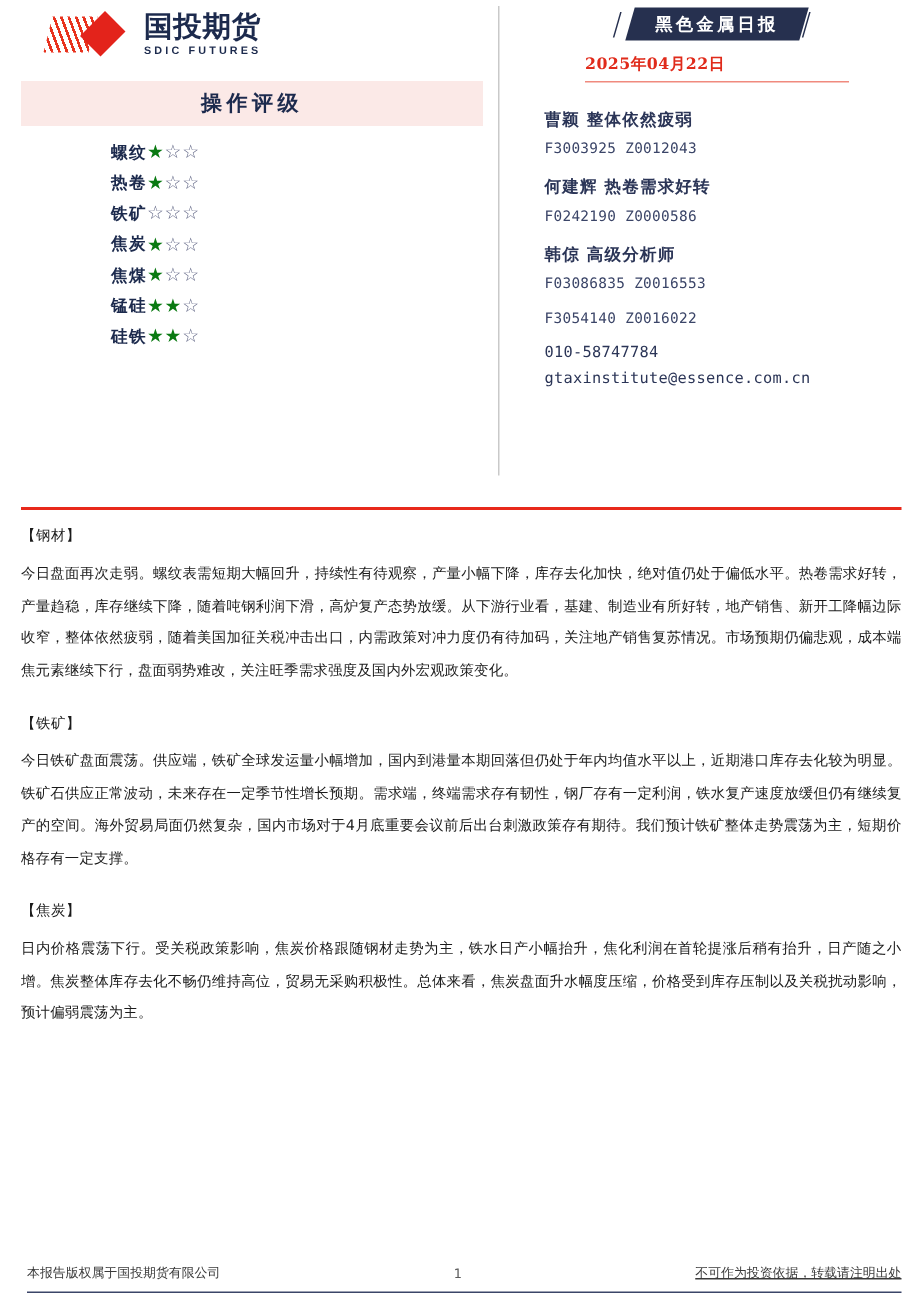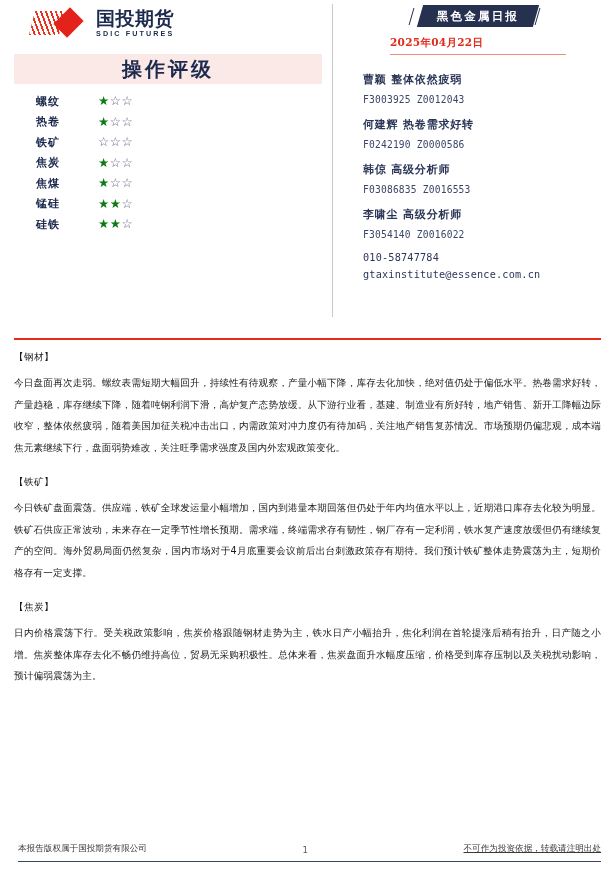--- a/index.html
+++ b/index.html
@@ -101,28 +101,29 @@
   }
 
   
   .rating-title {
     margin-top: 14px;
     background: #fbe9e7;
     height: 30px;
     line-height: 30px;
     text-align: center;
     font-family: "DejaVu Serif", serif;
-    font-size: 20px;
+    font-size: 14px;
     font-weight: bold;
     color: #1c2a4d;
     letter-spacing: 3px;
   }
   .rating-list {
     margin-top: 7px;
     padding-left: 22px;
+    text-align: right;
   }
   .rating-row {
     display: flex;
     align-items: center;
     height: 20.5px;
   }
   .rating-name {
     width: 62px;
     font-family: "DejaVu Serif", serif;
     font-size: 11px;
@@ -338,21 +339,20 @@
 
       <div class="report-date">2025年04月22日</div>
 
       <div class="analysts">
           <div class="analyst-name">曹颖  整体依然疲弱</div>
           <div class="analyst-code">F3003925  Z0012043</div>
           <div class="analyst-name">何建辉  热卷需求好转</div>
           <div class="analyst-code">F0242190  Z0000586</div>
           <div class="analyst-name">韩倞  高级分析师</div>
           <div class="analyst-code">F03086835  Z0016553</div>
-          <div class="analyst-name">李啸尘  高级分析师</div>
           <div class="analyst-code">F3054140  Z0016022</div>
         </div>
 
       <div class="contact">
         <div class="contact-line">010-58747784</div>
         <div class="contact-line">gtaxinstitute@essence.com.cn</div>
       </div>
 
     </div>
   </div>

